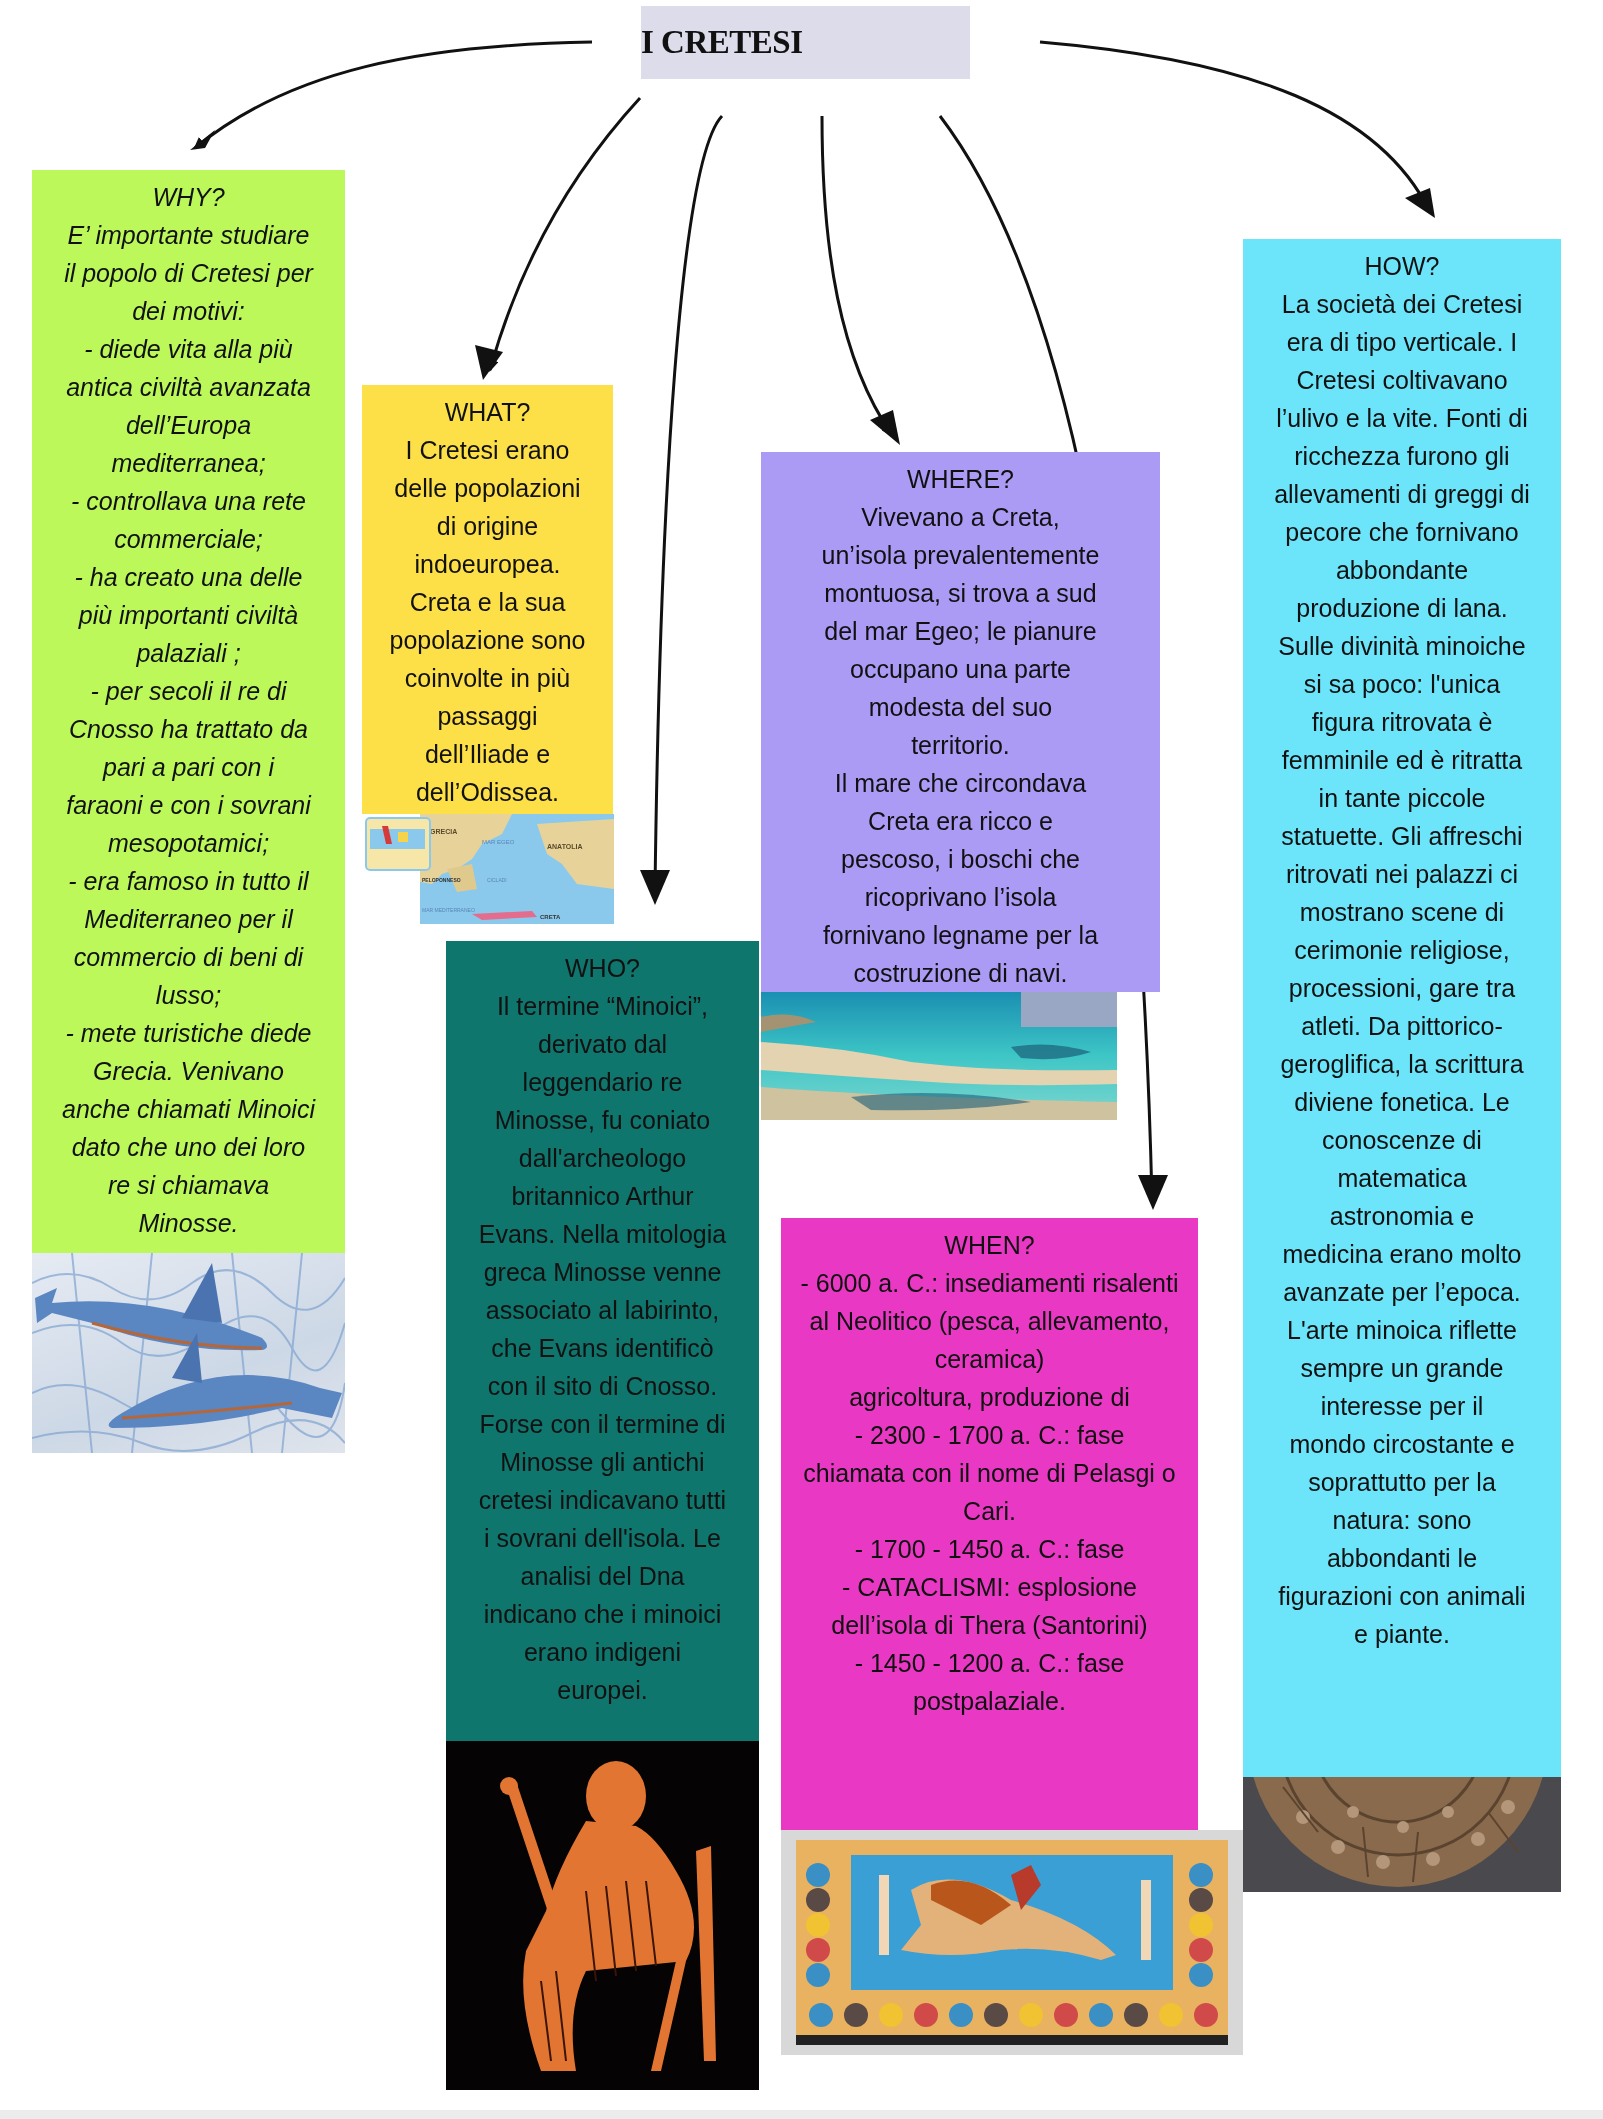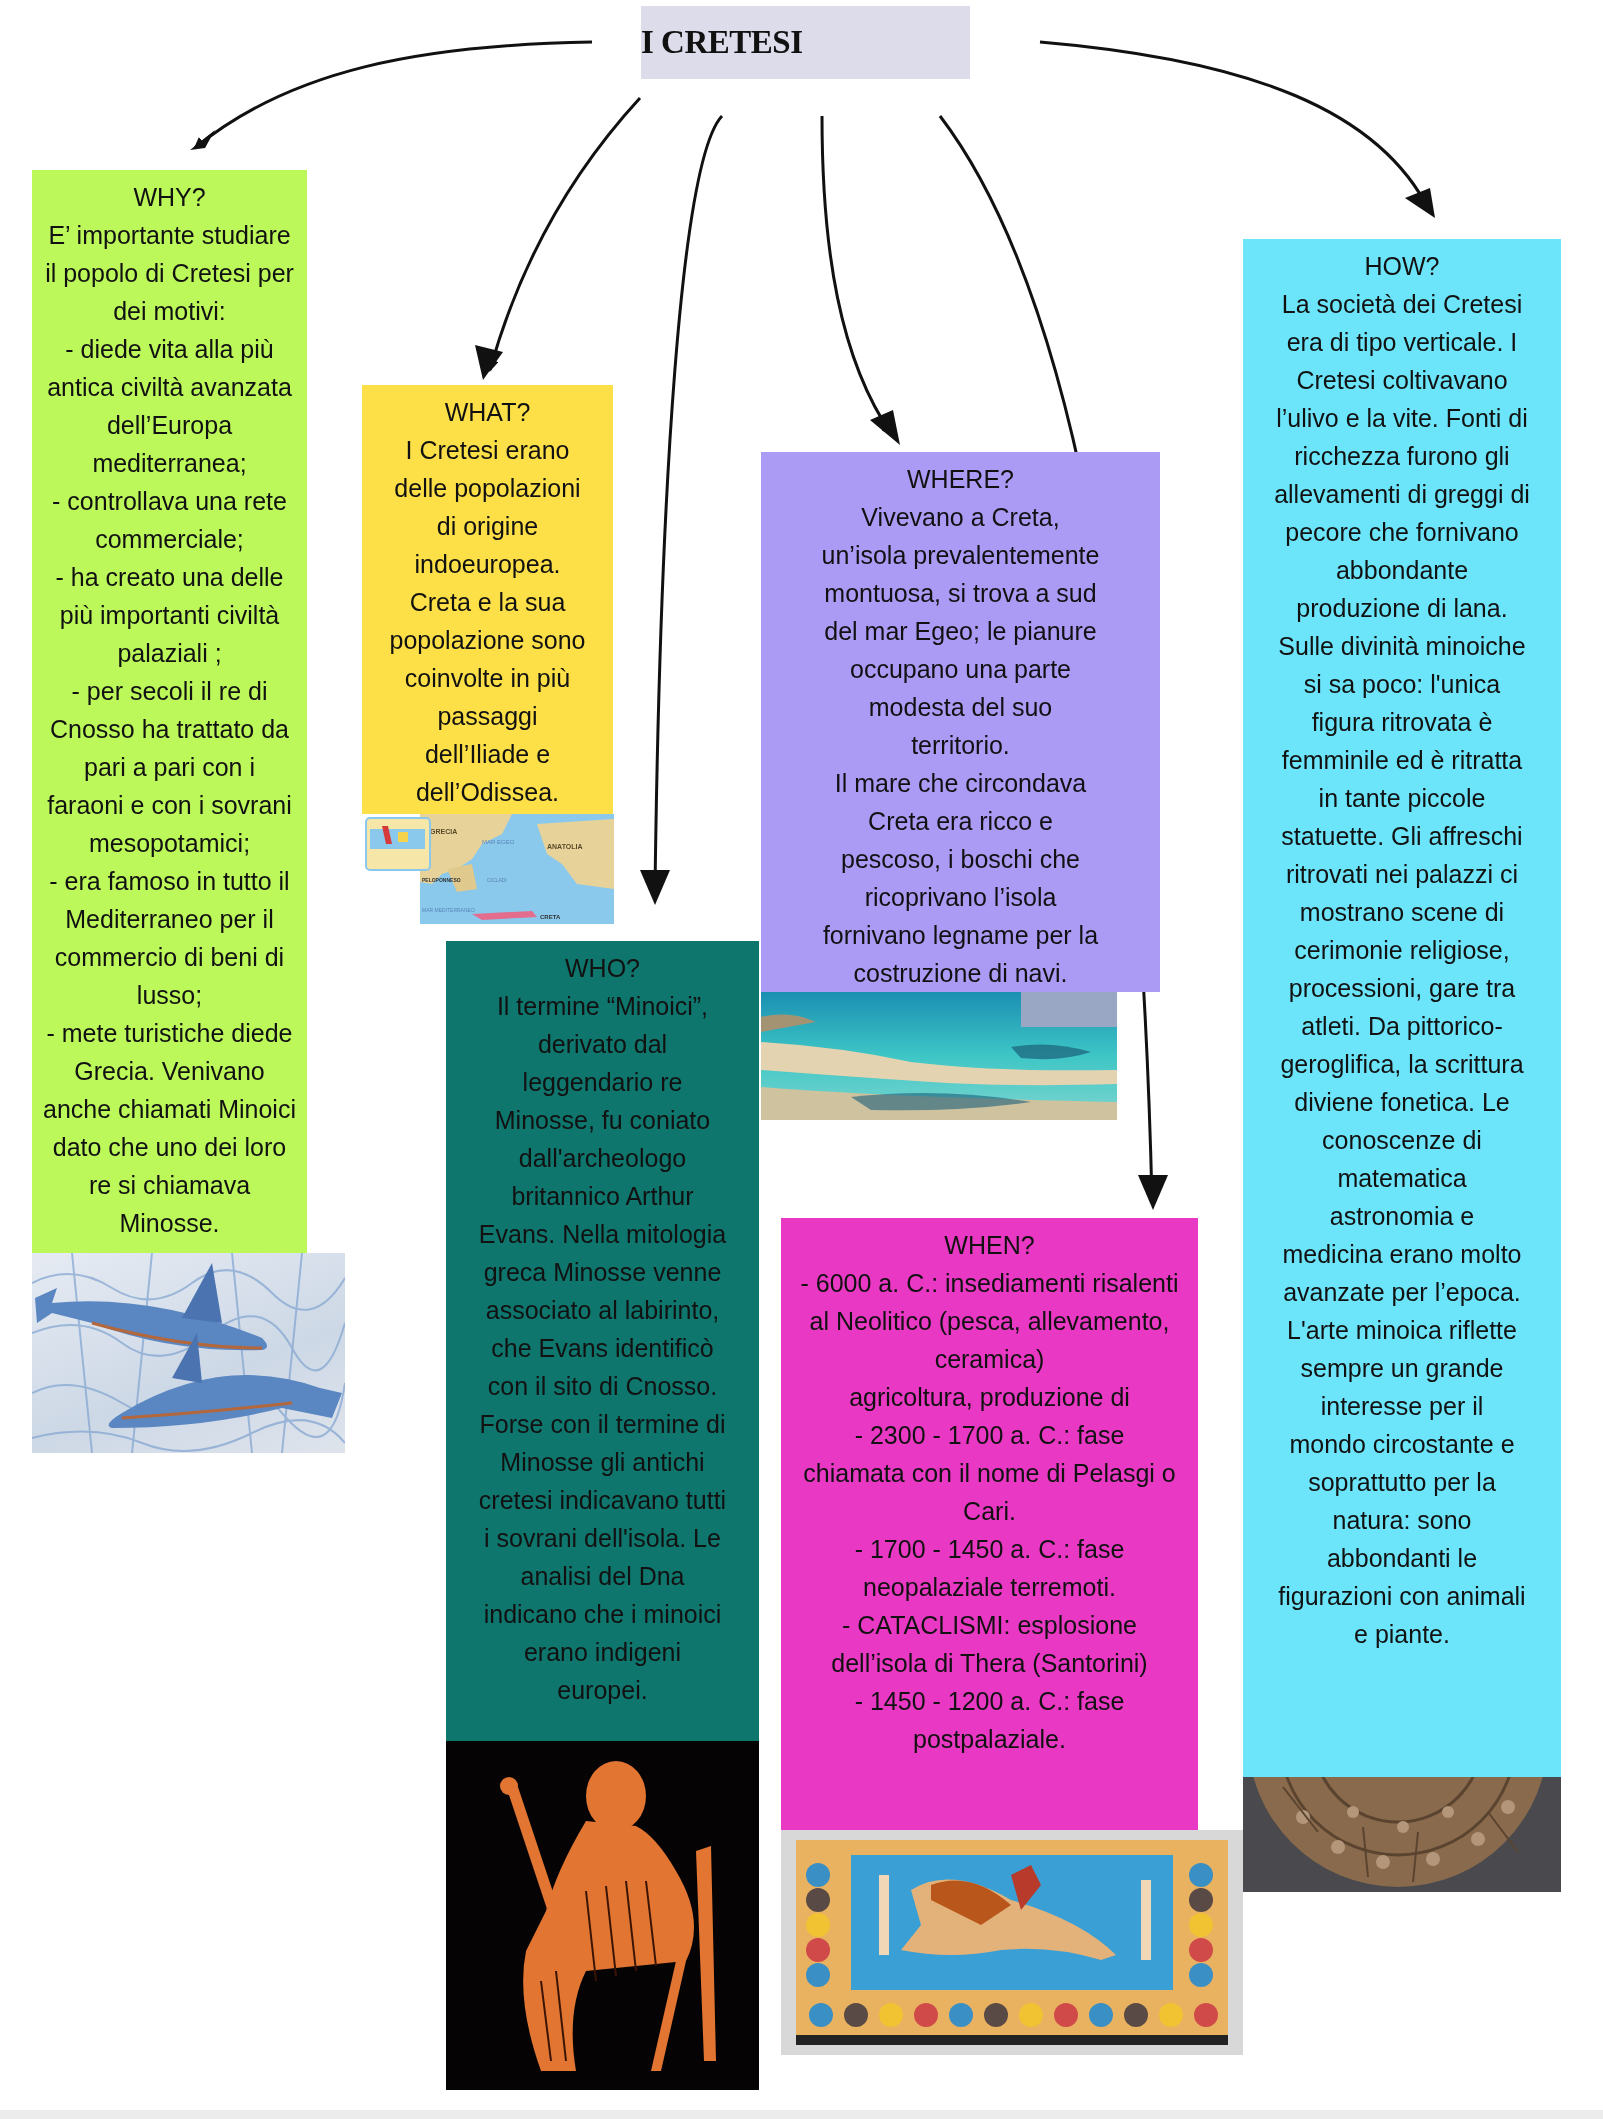--- a/index.html
+++ b/index.html
@@ -19,21 +19,21 @@
   }
   svg.arrows { position: absolute; left: 0; top: 0; width: 1603px; height: 2119px; pointer-events: none; }
   .box {
     position: absolute; box-sizing: border-box; text-align: center;
     color: #111; font-size: 25px; line-height: 38px; padding-top: 8px;
   }
   .box .line { display: block; white-space: nowrap; }
   .img { position: absolute; overflow: hidden; }
 
   
-  #why { left: 32px; top: 170px; width: 275px; height: 1083px; background: #bcf85a; }
+  #why { left: 32px; top: 170px; width: 313px; height: 1083px; background: #bcf85a; font-style: italic; }
   #why-img { left: 32px; top: 1253px; width: 313px; height: 200px; background: linear-gradient(160deg,#e6ebf3,#cdd8e6 60%,#dfe4ec); }
   
   #what { left: 362px; top: 385px; width: 251px; height: 429px; background: #fde047; }
   #what-img { left: 362px; top: 814px; width: 252px; height: 116px; background: #ffffff; }
   
   #where { left: 761px; top: 452px; width: 399px; height: 540px; background: #ab9bf5; }
   #where-img { left: 761px; top: 992px; width: 356px; height: 128px; }
   
   #who { left: 446px; top: 941px; width: 313px; height: 800px; background: #0f766e; }
   #who-img { left: 446px; top: 1741px; width: 313px; height: 349px; background: #050303; }
@@ -245,21 +245,20 @@
   <span class="line">WHEN?</span>
   <div>
       <span class="line">- 6000 a. C.: insediamenti risalenti</span>
       <span class="line">al Neolitico (pesca, allevamento,</span>
       <span class="line">ceramica)</span>
       <span class="line">agricoltura, produzione di</span>
       <span class="line">- 2300 - 1700 a. C.: fase</span>
       <span class="line">chiamata con il nome di Pelasgi o</span>
       <span class="line">Cari.</span>
       <span class="line">- 1700 - 1450 a. C.: fase</span>
-      <span class="line">neopalaziale terremoti.</span>
       <span class="line">- CATACLISMI: esplosione</span>
       <span class="line">dell’isola di Thera (Santorini)</span>
       <span class="line">- 1450 - 1200 a. C.: fase</span>
       <span class="line">postpalaziale.</span>
     </div>
 </div>
 <div class="img" id="when-img">
   <svg width="462" height="225" viewBox="0 0 462 225">
     <rect x="15" y="10" width="432" height="195" fill="#e9b260"></rect>
     <rect x="70" y="25" width="322" height="135" fill="#3a9fd4"></rect>

